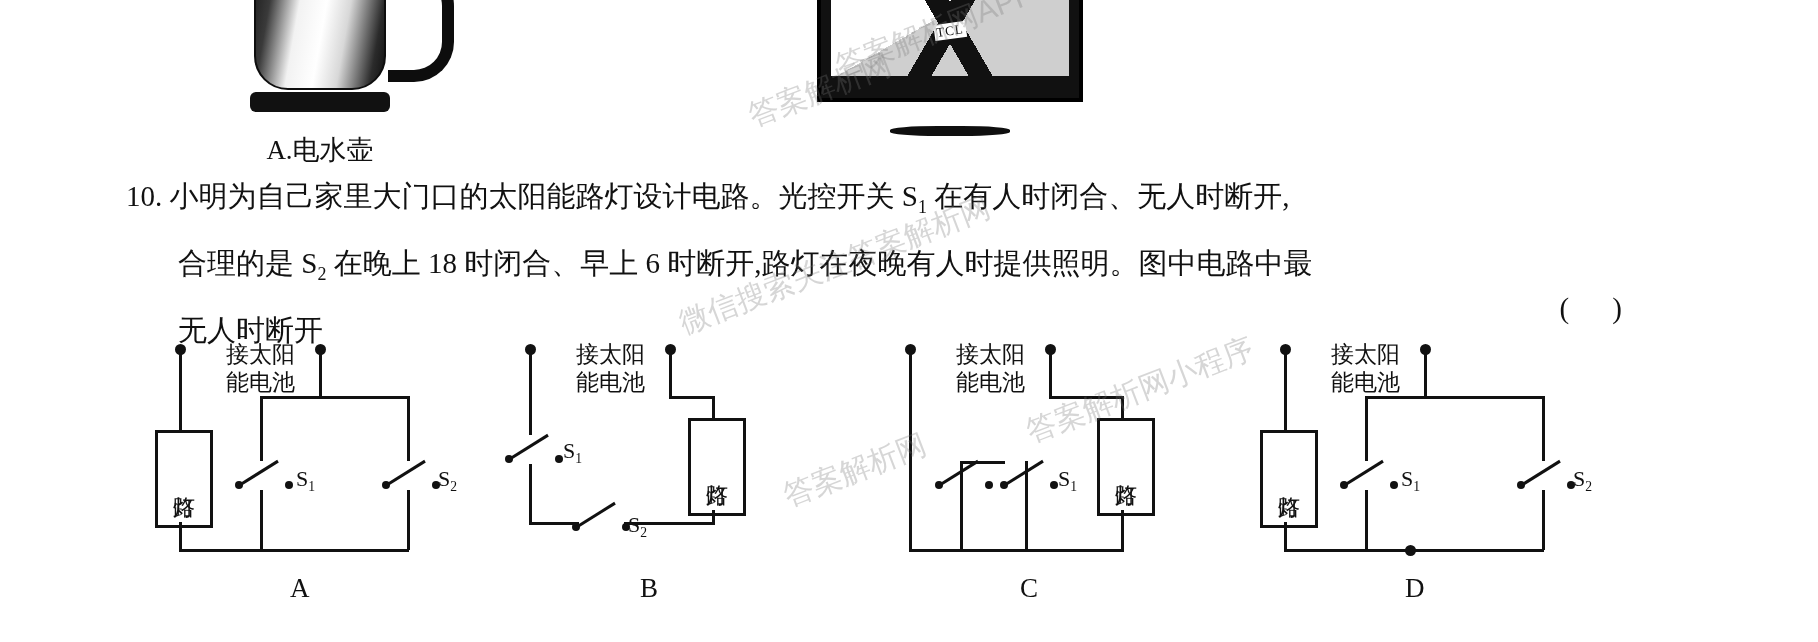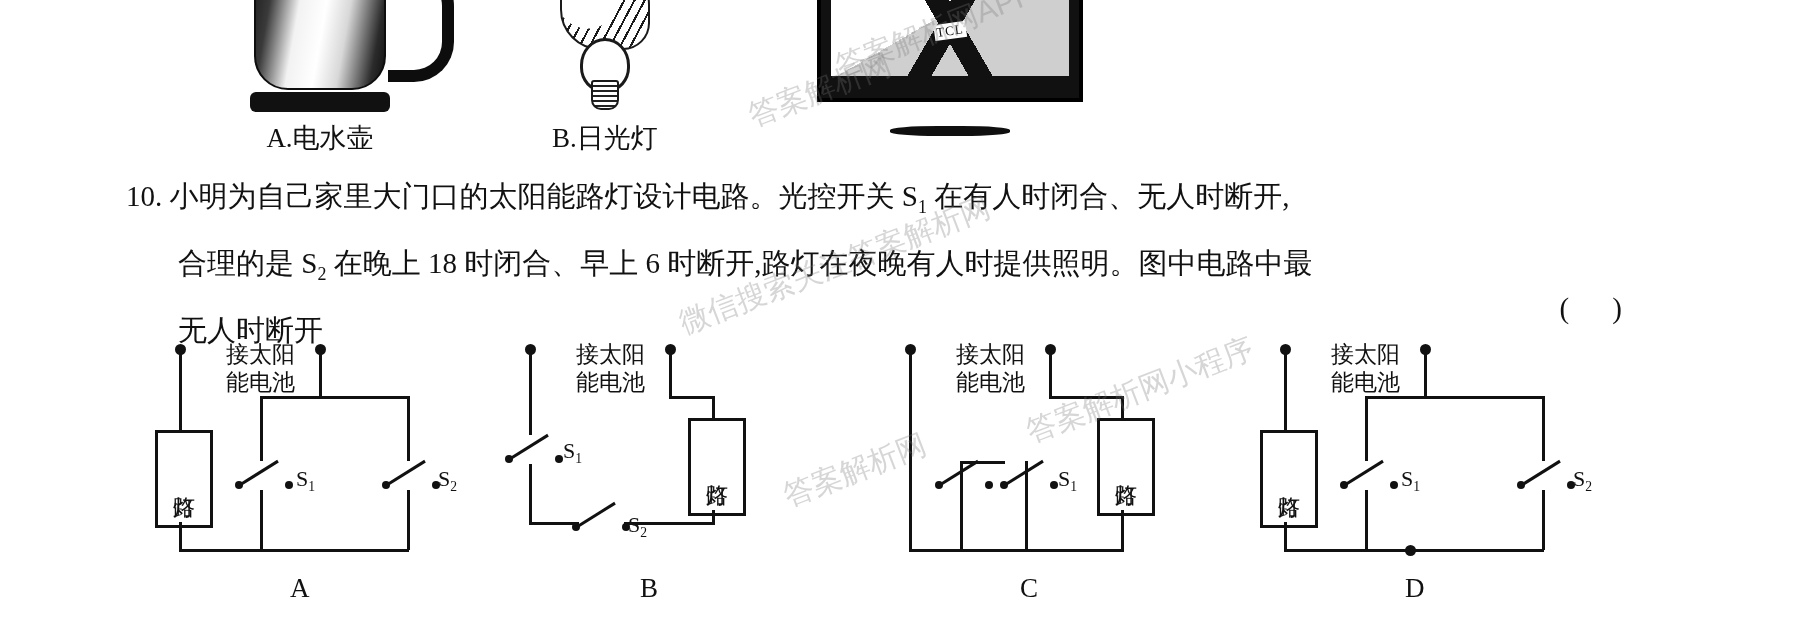--- a/index.html
+++ b/index.html
@@ -29,21 +29,21 @@
   }
   .appliance .art {
     position: relative;
     width: 100%;
     height: 120px;
   }
   .appliance .caption {
     font-size: 27px;
     font-family: "Liberation Serif", serif;
     white-space: nowrap;
-    margin-top: 0;
+    margin-top: 12px;
   }
 
   
   .kettle-body {
     position: absolute;
     left: 50%;
     transform: translateX(-50%);
     top: -42px;
     width: 128px;
     height: 128px;
@@ -303,28 +303,20 @@
 
   <div class="appliance" style="left:170px; top:0px; width:300px;">
     <div class="art">
       <div class="kettle-body"></div>
       <div class="kettle-handle"></div>
       <div class="kettle-base"></div>
     </div>
     <div class="caption">A.电水壶</div>
   </div>
 
-  <div class="appliance" style="left:470px; top:0px; width:270px;">
-    <div class="art">
-      <div class="hand"></div>
-      <div class="bulb-glass"></div>
-      <div class="bulb-neck"></div>
-    </div>
-    <div class="caption">B.日光灯</div>
-  </div>
 
   <div class="appliance" style="left:790px; top:0px; width:320px;">
     <div class="art">
       <div class="tv-frame">
         <div class="tv-screen"></div>
         <div class="tv-logo">TCL</div>
       </div>
       <div class="tv-stand"></div>
     </div>
   </div>

